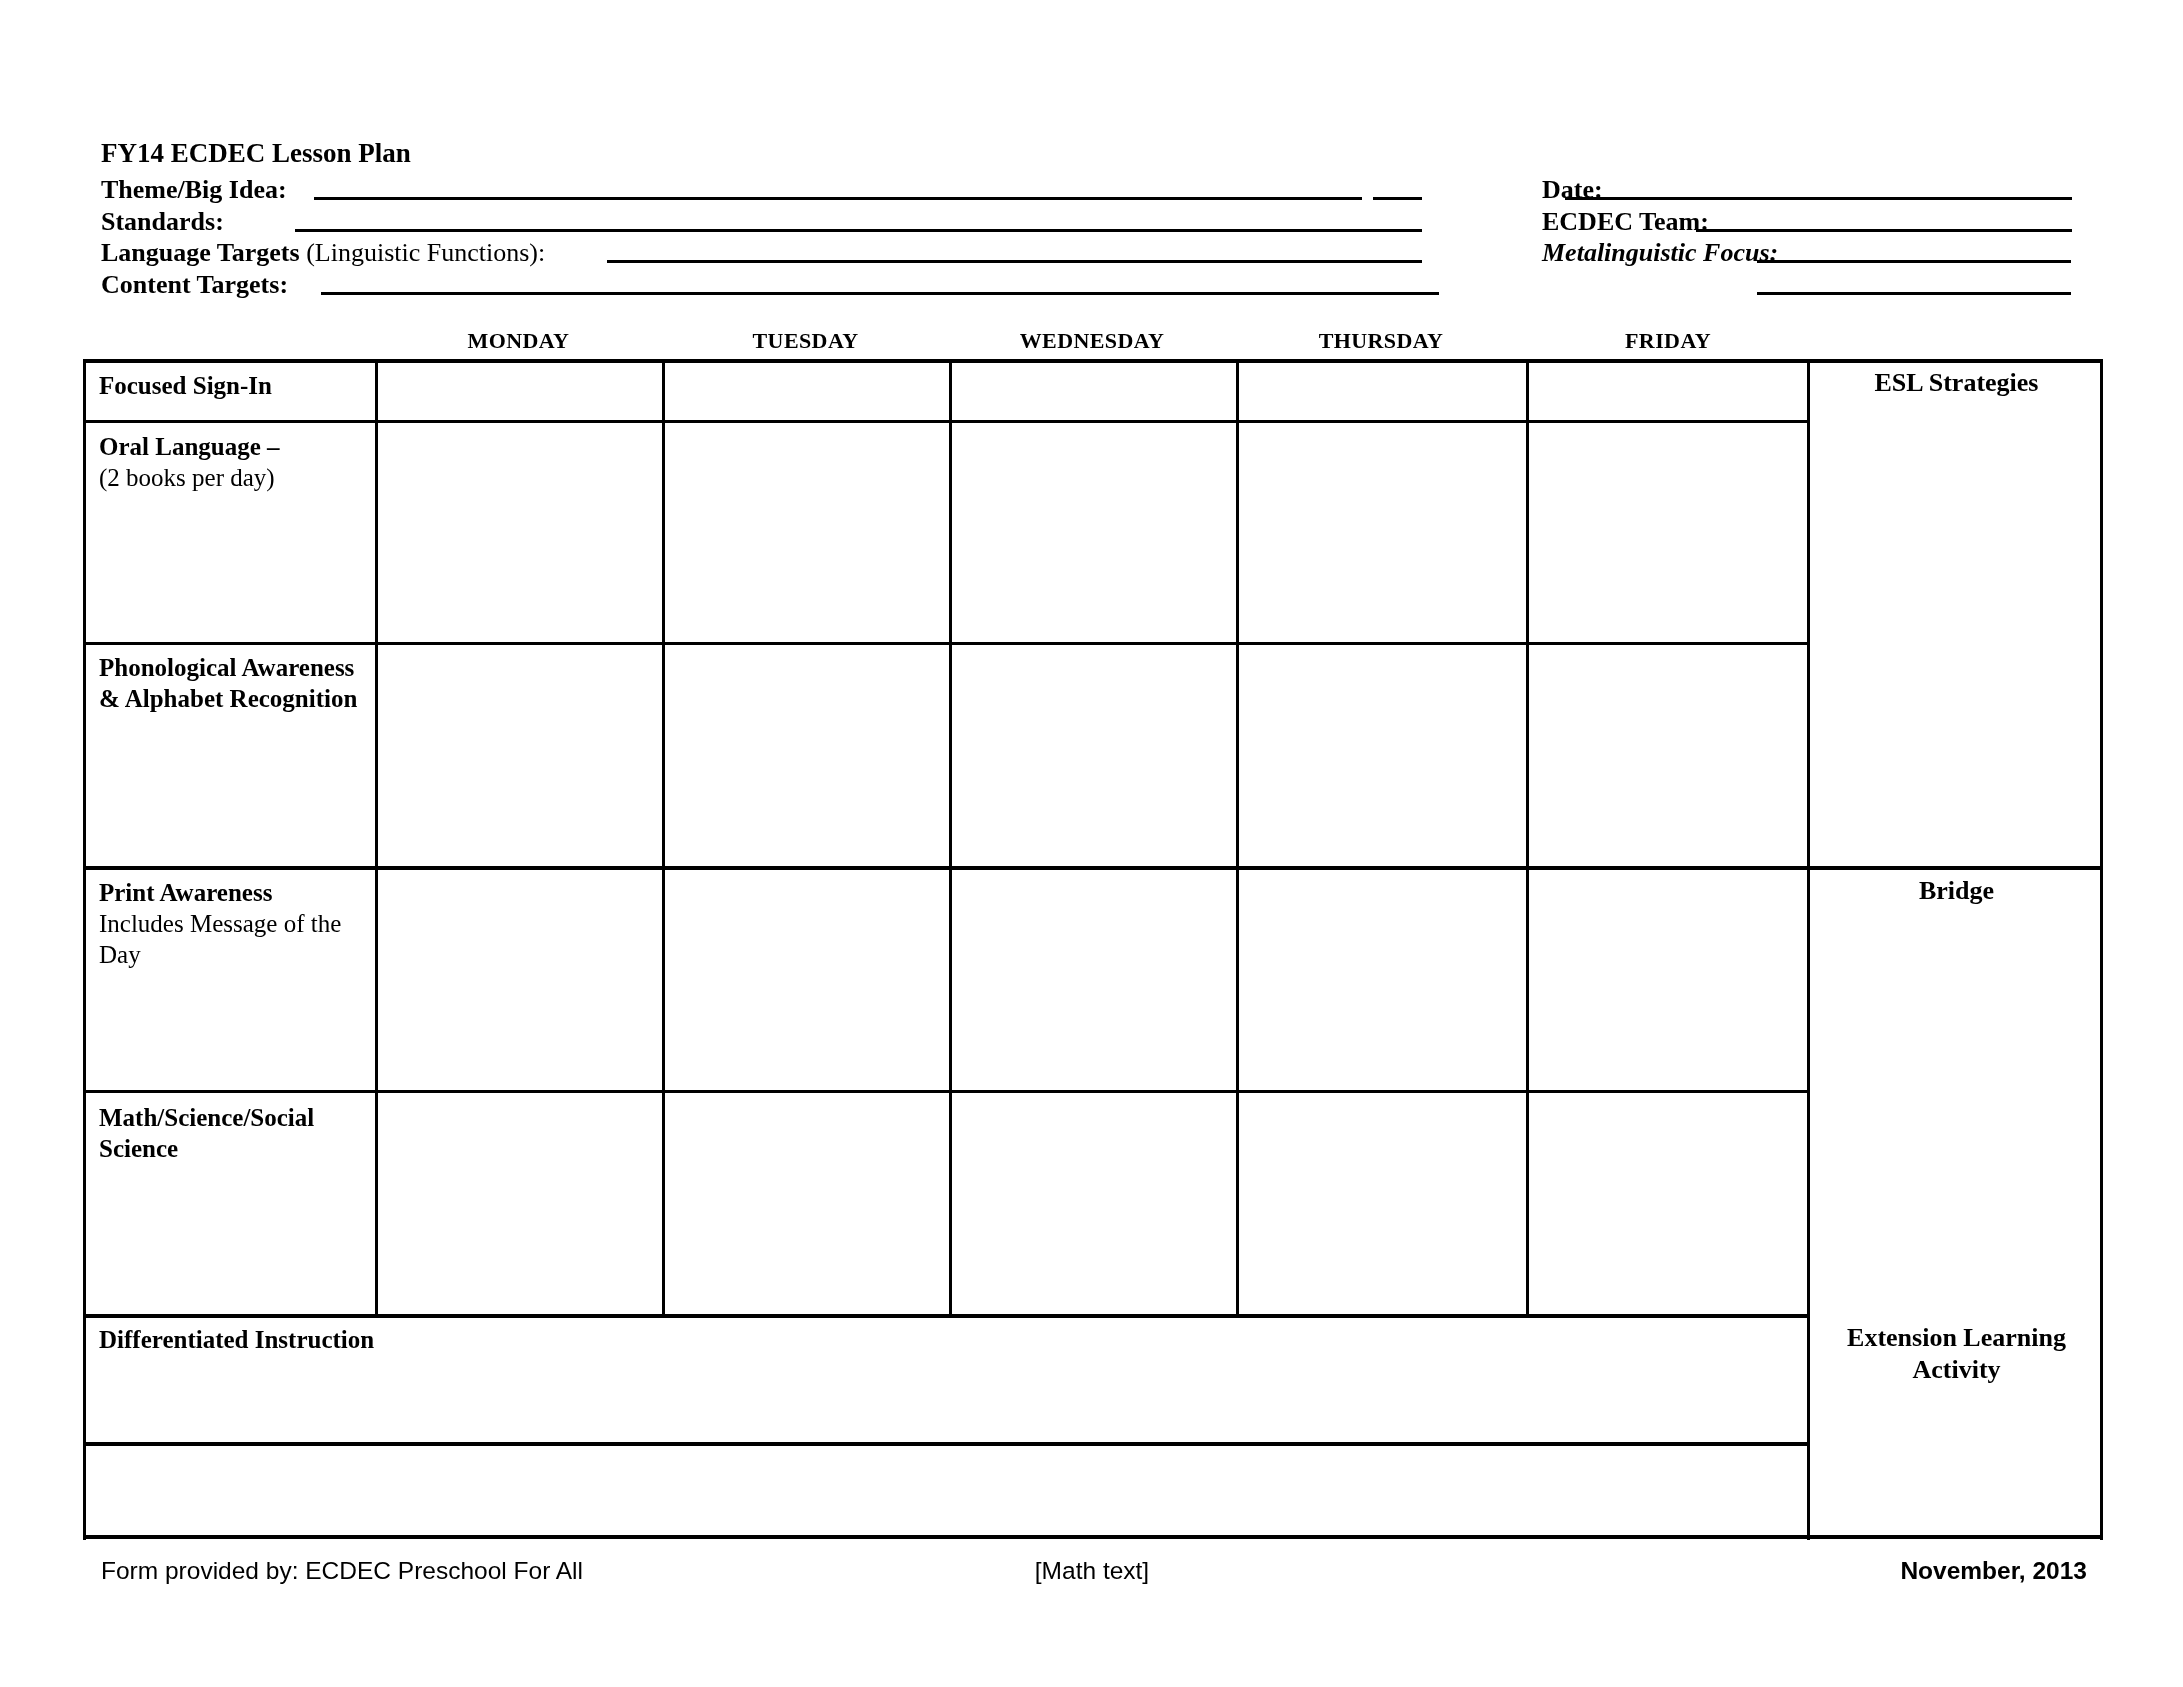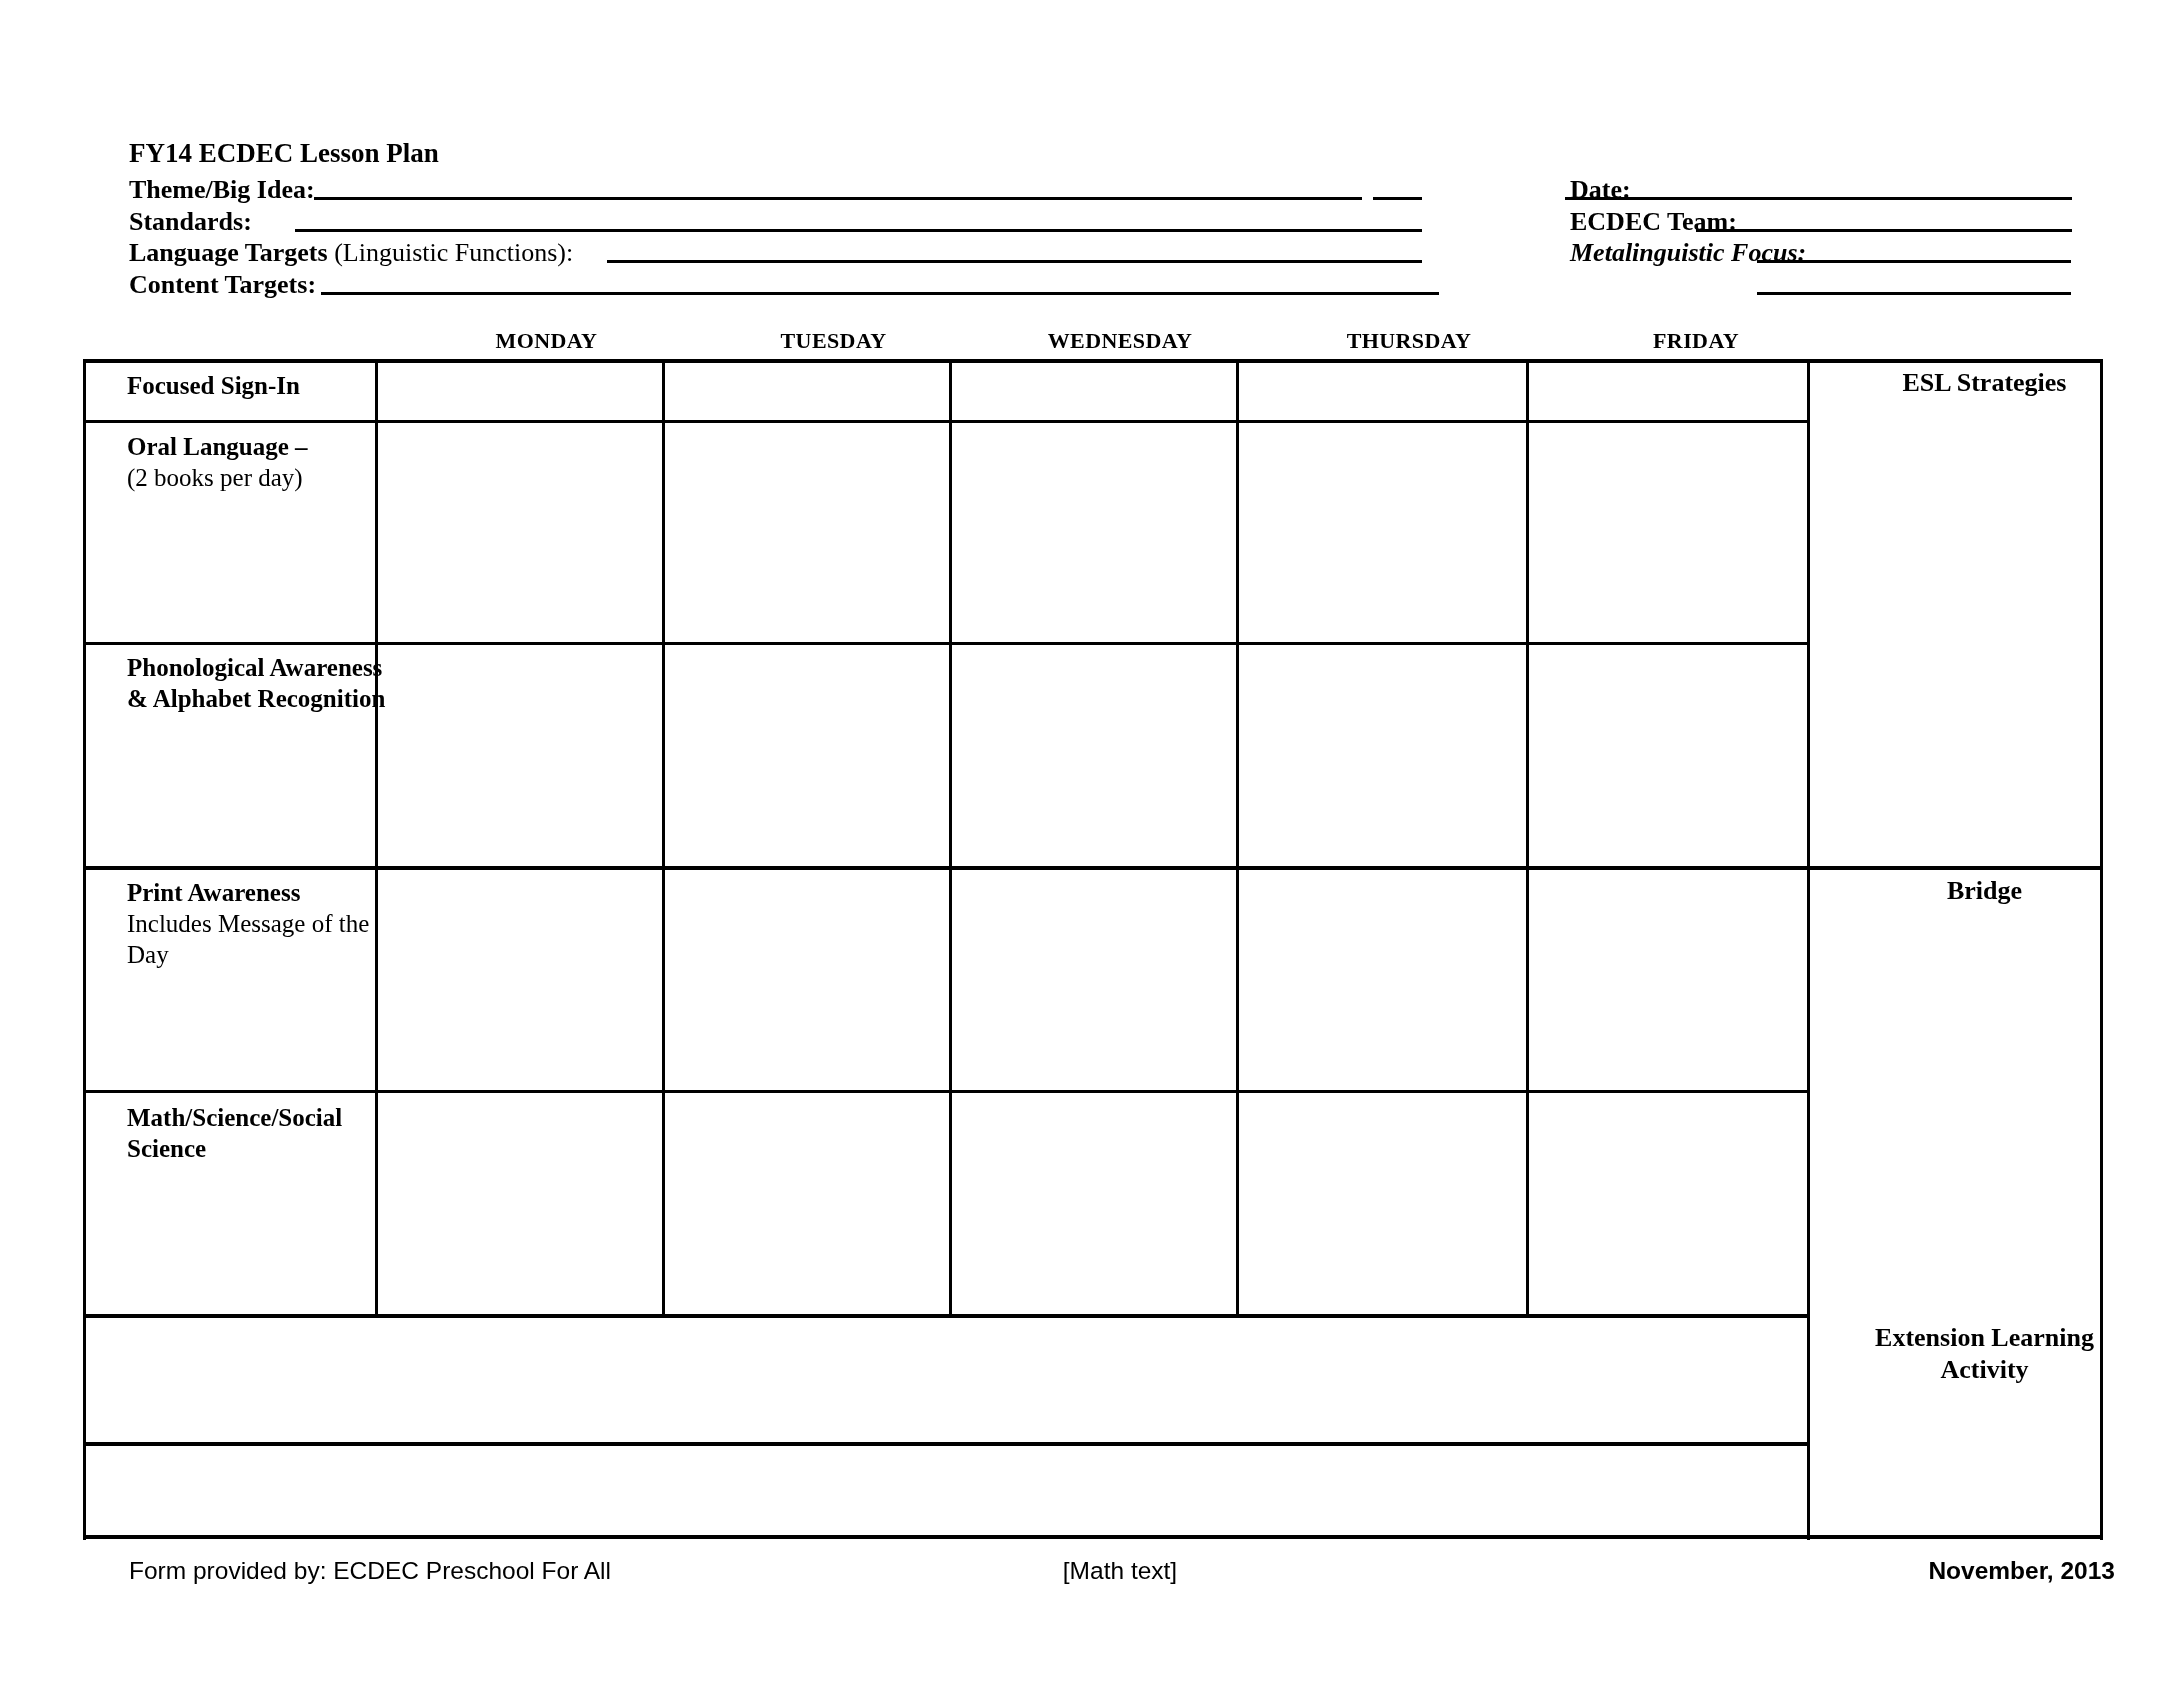--- a/index.html
+++ b/index.html
@@ -1,20 +1,20 @@
 <!DOCTYPE html>
 <html style="font-size:14px"><head>
 <meta charset="utf-8">
 <style>
   html,body{margin:0;padding:0;background:#e8e8e8;}
   .page{
     position:relative;width:2184px;height:1687px;background:#ffffff;
     font-family:"Liberation Serif","DejaVu Serif",serif;color:#000;overflow:hidden;
   }
-  .abs{position:absolute;margin-left:28px;}
+  .abs{position:absolute;}
   .doc-title{font-size:27px;font-weight:bold;white-space:nowrap;}
   .fld-label{font-size:26px;font-weight:bold;white-space:nowrap;}
   .fld-label .reg{font-weight:normal;}
   .fline{position:absolute;height:2.6px;background:#000;}
   .gline{position:absolute;background:#000;}
   .day-hdr{font-size:22px;font-weight:bold;text-align:center;letter-spacing:0.4px;}
   .row-label{font-size:25px;line-height:31px;width:262px;}
   .row-label .t{font-weight:bold;}
   .row-label .s{font-weight:normal;}
   .side-title{font-size:26px;font-weight:bold;text-align:center;width:293px;line-height:32px;}
@@ -67,20 +67,23 @@
     <span class="t">Phonological Awareness &amp; Alphabet Recognition</span>
   </div>
   <div class="abs row-label" style="left:99px;top:877px;">
     <span class="t">Print Awareness</span><br>
     <span class="s">Includes Message of the Day</span>
   </div>
   <div class="abs row-label" style="left:99px;top:1102px;">
     <span class="t">Math/Science/Social Science</span>
   </div>
 
+  <div class="abs row-label" style="left:99px;top:1324px;width:699px;">
+    <span class="t">Differentiated Instruction</span>
+  </div>
 
   <div class="abs side-title" style="left:1810px;top:367px;">ESL Strategies</div>
   <div class="abs side-title" style="left:1810px;top:875px;">Bridge</div>
   <div class="abs side-title" style="left:1810px;top:1322px;">Extension Learning Activity</div>
 
   <div class="abs footer-txt" style="left:101px;top:1557px;">Form provided by: ECDEC Preschool For All</div>
   <div class="abs footer-txt" style="left:961px;top:1557px;width:262px;text-align:center;">[Math text]</div>
   <div class="abs footer-txt" style="left:1834px;top:1557px;width:253px;text-align:right;font-weight:bold;">November, 2013</div>
 
   <div id="grid-layer">

